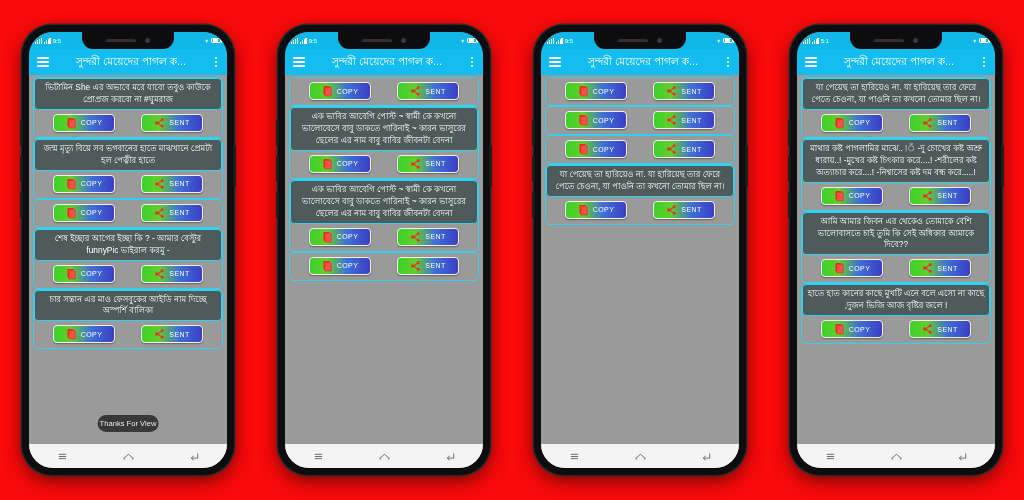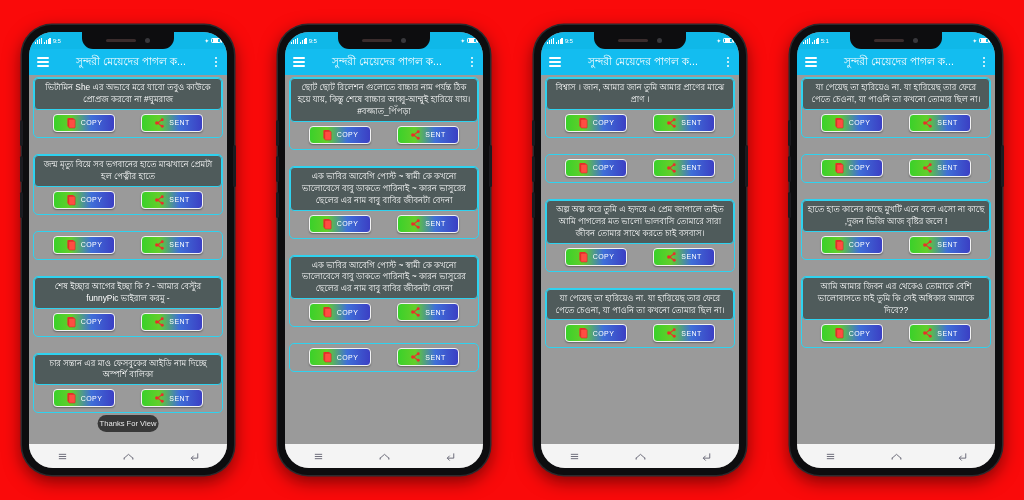--- a/index.html
+++ b/index.html
@@ -153,21 +153,21 @@
     flex: 1 1 auto;
     background: #9a9a9a;
     overflow: hidden;
     padding: 2px 4px 0 4px;
     position: relative;
   }
   .card {
     background: #9a9a9a;
     border: 1.4px solid #2fd2ef;
     border-radius: 5px;
-    margin-bottom: 16px;
+    margin-bottom: 0;
     padding: 0;
     overflow: hidden;
   }
   .card-text {
     background: #4f5b5b;
     border: 1.4px solid #2fd2ef;
     border-radius: 4px;
     color: #ffffff;
     font-size: 8.4px;
     line-height: 1.42;
@@ -469,21 +469,20 @@
         <div class="appbar-title">সুন্দরী মেয়েদের পাগল ক...</div>
         <div class="kebab">
             <i></i>
             <i></i>
             <i></i>
           </div>
       </div>
 
       <div class="content clip">
   <div class="card">
-    <div class="card-text">ছোট ছোট রিলেশন গুলোতে বাচ্চার নাম   পর্যন্ত ঠিক হয়ে যায়, কিন্তু শেষে বাচ্চার   আব্বু-আম্মুই হারিয়ে যায়। #বজ্জাত_পিঁপড়া</div>
     <div class="card-actions">
       <div class="btn">
         <svg class="btn-ico" viewBox="0 0 24 26">
           <rect x="3" y="2" width="14" height="19" rx="2" fill="#e8302a"></rect>
           <rect x="6" y="5" width="14" height="19" rx="2" fill="#ff4d42" stroke="#c4241f" stroke-width="1"></rect>
         </svg>
         <span class="btn-label">COPY</span>
       </div>
       <div class="btn">
         <svg class="btn-ico" viewBox="0 0 24 24">
@@ -636,70 +635,68 @@
         <div class="appbar-title">সুন্দরী মেয়েদের পাগল ক...</div>
         <div class="kebab">
             <i></i>
             <i></i>
             <i></i>
           </div>
       </div>
 
       <div class="content clip">
   <div class="card">
-    <div class="card-text">বিশ্বাস ।  জান, আমার জান  তুমি আমার প্রাণের মাঝে প্রাণ ।</div>
-    <div class="card-actions">
-      <div class="btn">
-        <svg class="btn-ico" viewBox="0 0 24 26">
-          <rect x="3" y="2" width="14" height="19" rx="2" fill="#e8302a"></rect>
-          <rect x="6" y="5" width="14" height="19" rx="2" fill="#ff4d42" stroke="#c4241f" stroke-width="1"></rect>
-        </svg>
-        <span class="btn-label">COPY</span>
-      </div>
-      <div class="btn">
-        <svg class="btn-ico" viewBox="0 0 24 24">
-          <g stroke="#e8302a" stroke-width="2.2">
-            <line x1="8" y1="12" x2="17" y2="5"></line>
-            <line x1="8" y1="12" x2="17" y2="19"></line>
-          </g>
-          <circle cx="18" cy="5" r="3.2" fill="#e8302a"></circle>
-          <circle cx="18" cy="19" r="3.2" fill="#e8302a"></circle>
-          <circle cx="6" cy="12" r="3.6" fill="#e8302a"></circle>
-        </svg>
-        <span class="btn-label">SENT</span>
-      </div>
-    </div>
-  </div>
-
-  <div class="card">
-    <div class="card-actions">
-      <div class="btn">
-        <svg class="btn-ico" viewBox="0 0 24 26">
-          <rect x="3" y="2" width="14" height="19" rx="2" fill="#e8302a"></rect>
-          <rect x="6" y="5" width="14" height="19" rx="2" fill="#ff4d42" stroke="#c4241f" stroke-width="1"></rect>
-        </svg>
-        <span class="btn-label">COPY</span>
-      </div>
-      <div class="btn">
-        <svg class="btn-ico" viewBox="0 0 24 24">
-          <g stroke="#e8302a" stroke-width="2.2">
-            <line x1="8" y1="12" x2="17" y2="5"></line>
-            <line x1="8" y1="12" x2="17" y2="19"></line>
-          </g>
-          <circle cx="18" cy="5" r="3.2" fill="#e8302a"></circle>
-          <circle cx="18" cy="19" r="3.2" fill="#e8302a"></circle>
-          <circle cx="6" cy="12" r="3.6" fill="#e8302a"></circle>
-        </svg>
-        <span class="btn-label">SENT</span>
-      </div>
-    </div>
-  </div>
-
-  <div class="card">
-    <div class="card-text">অল্প অল্প করে তুমি এ হৃদয়ে এ প্রেম জাগালে  তাইত আমি পাগলের মত ভালো ভালবাসি তোমারে  সারা জীবন তোমার সাথে করতে চাই বসবাস।</div>
+    <div class="card-actions">
+      <div class="btn">
+        <svg class="btn-ico" viewBox="0 0 24 26">
+          <rect x="3" y="2" width="14" height="19" rx="2" fill="#e8302a"></rect>
+          <rect x="6" y="5" width="14" height="19" rx="2" fill="#ff4d42" stroke="#c4241f" stroke-width="1"></rect>
+        </svg>
+        <span class="btn-label">COPY</span>
+      </div>
+      <div class="btn">
+        <svg class="btn-ico" viewBox="0 0 24 24">
+          <g stroke="#e8302a" stroke-width="2.2">
+            <line x1="8" y1="12" x2="17" y2="5"></line>
+            <line x1="8" y1="12" x2="17" y2="19"></line>
+          </g>
+          <circle cx="18" cy="5" r="3.2" fill="#e8302a"></circle>
+          <circle cx="18" cy="19" r="3.2" fill="#e8302a"></circle>
+          <circle cx="6" cy="12" r="3.6" fill="#e8302a"></circle>
+        </svg>
+        <span class="btn-label">SENT</span>
+      </div>
+    </div>
+  </div>
+
+  <div class="card">
+    <div class="card-actions">
+      <div class="btn">
+        <svg class="btn-ico" viewBox="0 0 24 26">
+          <rect x="3" y="2" width="14" height="19" rx="2" fill="#e8302a"></rect>
+          <rect x="6" y="5" width="14" height="19" rx="2" fill="#ff4d42" stroke="#c4241f" stroke-width="1"></rect>
+        </svg>
+        <span class="btn-label">COPY</span>
+      </div>
+      <div class="btn">
+        <svg class="btn-ico" viewBox="0 0 24 24">
+          <g stroke="#e8302a" stroke-width="2.2">
+            <line x1="8" y1="12" x2="17" y2="5"></line>
+            <line x1="8" y1="12" x2="17" y2="19"></line>
+          </g>
+          <circle cx="18" cy="5" r="3.2" fill="#e8302a"></circle>
+          <circle cx="18" cy="19" r="3.2" fill="#e8302a"></circle>
+          <circle cx="6" cy="12" r="3.6" fill="#e8302a"></circle>
+        </svg>
+        <span class="btn-label">SENT</span>
+      </div>
+    </div>
+  </div>
+
+  <div class="card">
     <div class="card-actions">
       <div class="btn">
         <svg class="btn-ico" viewBox="0 0 24 26">
           <rect x="3" y="2" width="14" height="19" rx="2" fill="#e8302a"></rect>
           <rect x="6" y="5" width="14" height="19" rx="2" fill="#ff4d42" stroke="#c4241f" stroke-width="1"></rect>
         </svg>
         <span class="btn-label">COPY</span>
       </div>
       <div class="btn">
         <svg class="btn-ico" viewBox="0 0 24 24">
@@ -828,20 +825,46 @@
           <circle cx="18" cy="5" r="3.2" fill="#e8302a"></circle>
           <circle cx="18" cy="19" r="3.2" fill="#e8302a"></circle>
           <circle cx="6" cy="12" r="3.6" fill="#e8302a"></circle>
         </svg>
         <span class="btn-label">SENT</span>
       </div>
     </div>
   </div>
 
   <div class="card">
+    <div class="card-text">মাথার কষ্ট পাগলামির মাঝে..!ঁ -দু চোখের কষ্ট অশ্রু ধারায়..!  -মুখের কষ্ট চিৎকার করে....!  -শরীলের কষ্ট অত্যাচার করে....!  -নিশ্বাসের কষ্ট দম বন্ধ করে.....!</div>
+    <div class="card-actions">
+      <div class="btn">
+        <svg class="btn-ico" viewBox="0 0 24 26">
+          <rect x="3" y="2" width="14" height="19" rx="2" fill="#e8302a"></rect>
+          <rect x="6" y="5" width="14" height="19" rx="2" fill="#ff4d42" stroke="#c4241f" stroke-width="1"></rect>
+        </svg>
+        <span class="btn-label">COPY</span>
+      </div>
+      <div class="btn">
+        <svg class="btn-ico" viewBox="0 0 24 24">
+          <g stroke="#e8302a" stroke-width="2.2">
+            <line x1="8" y1="12" x2="17" y2="5"></line>
+            <line x1="8" y1="12" x2="17" y2="19"></line>
+          </g>
+          <circle cx="18" cy="5" r="3.2" fill="#e8302a"></circle>
+          <circle cx="18" cy="19" r="3.2" fill="#e8302a"></circle>
+          <circle cx="6" cy="12" r="3.6" fill="#e8302a"></circle>
+        </svg>
+        <span class="btn-label">SENT</span>
+      </div>
+    </div>
+  </div>
+
+  <div class="card">
+    <div class="card-text">আমি আমার জিবন এর থেকেও তোমাকে বেশি ভালোবাসতে চাই  তুমি কি সেই অধিকার আমাকে দিবে??</div>
     <div class="card-actions">
       <div class="btn">
         <svg class="btn-ico" viewBox="0 0 24 26">
           <rect x="3" y="2" width="14" height="19" rx="2" fill="#e8302a"></rect>
           <rect x="6" y="5" width="14" height="19" rx="2" fill="#ff4d42" stroke="#c4241f" stroke-width="1"></rect>
         </svg>
         <span class="btn-label">COPY</span>
       </div>
       <div class="btn">
         <svg class="btn-ico" viewBox="0 0 24 24">
@@ -853,45 +876,20 @@
           <circle cx="18" cy="19" r="3.2" fill="#e8302a"></circle>
           <circle cx="6" cy="12" r="3.6" fill="#e8302a"></circle>
         </svg>
         <span class="btn-label">SENT</span>
       </div>
     </div>
   </div>
 
   <div class="card">
     <div class="card-text">হাতে হাত কানের কাছে মুখটি এনে বলে  এসো না কাছে ,দুজন ভিজি আজ বৃষ্টির জলে !</div>
-    <div class="card-actions">
-      <div class="btn">
-        <svg class="btn-ico" viewBox="0 0 24 26">
-          <rect x="3" y="2" width="14" height="19" rx="2" fill="#e8302a"></rect>
-          <rect x="6" y="5" width="14" height="19" rx="2" fill="#ff4d42" stroke="#c4241f" stroke-width="1"></rect>
-        </svg>
-        <span class="btn-label">COPY</span>
-      </div>
-      <div class="btn">
-        <svg class="btn-ico" viewBox="0 0 24 24">
-          <g stroke="#e8302a" stroke-width="2.2">
-            <line x1="8" y1="12" x2="17" y2="5"></line>
-            <line x1="8" y1="12" x2="17" y2="19"></line>
-          </g>
-          <circle cx="18" cy="5" r="3.2" fill="#e8302a"></circle>
-          <circle cx="18" cy="19" r="3.2" fill="#e8302a"></circle>
-          <circle cx="6" cy="12" r="3.6" fill="#e8302a"></circle>
-        </svg>
-        <span class="btn-label">SENT</span>
-      </div>
-    </div>
-  </div>
-
-  <div class="card">
-    <div class="card-text">আমি আমার জিবন এর থেকেও তোমাকে বেশি ভালোবাসতে চাই  তুমি কি সেই অধিকার আমাকে দিবে??</div>
     <div class="card-actions">
       <div class="btn">
         <svg class="btn-ico" viewBox="0 0 24 26">
           <rect x="3" y="2" width="14" height="19" rx="2" fill="#e8302a"></rect>
           <rect x="6" y="5" width="14" height="19" rx="2" fill="#ff4d42" stroke="#c4241f" stroke-width="1"></rect>
         </svg>
         <span class="btn-label">COPY</span>
       </div>
       <div class="btn">
         <svg class="btn-ico" viewBox="0 0 24 24">

